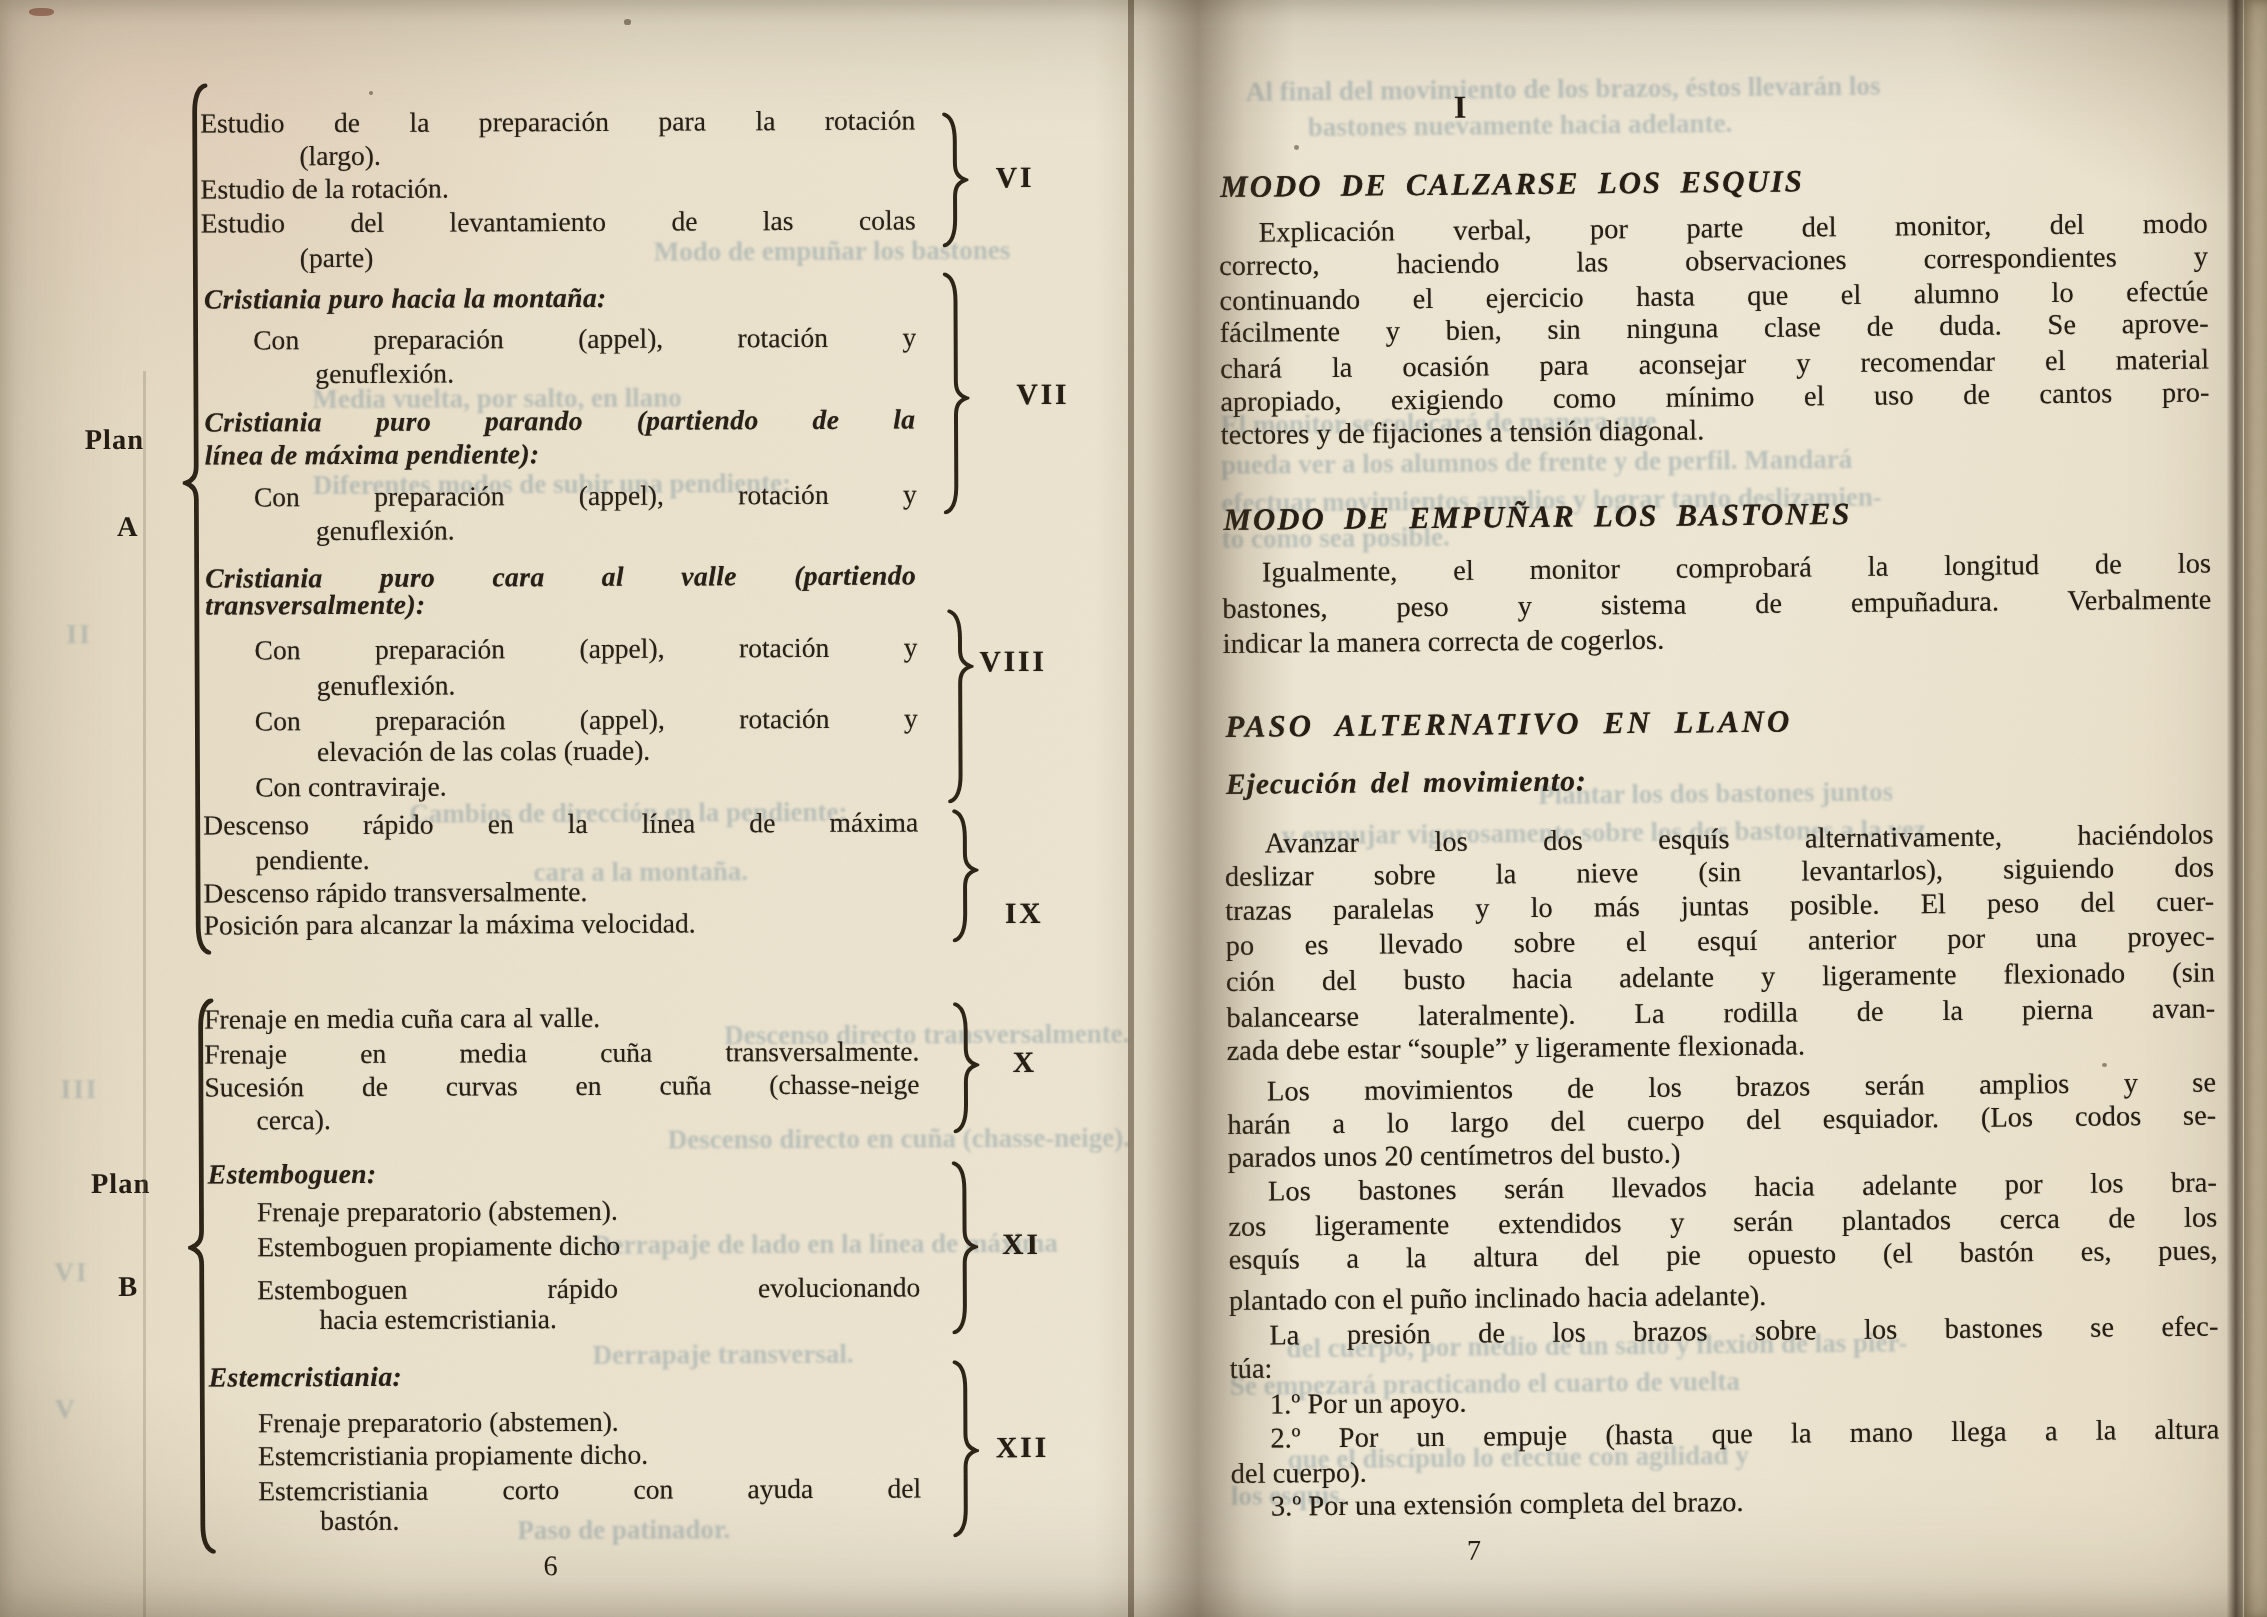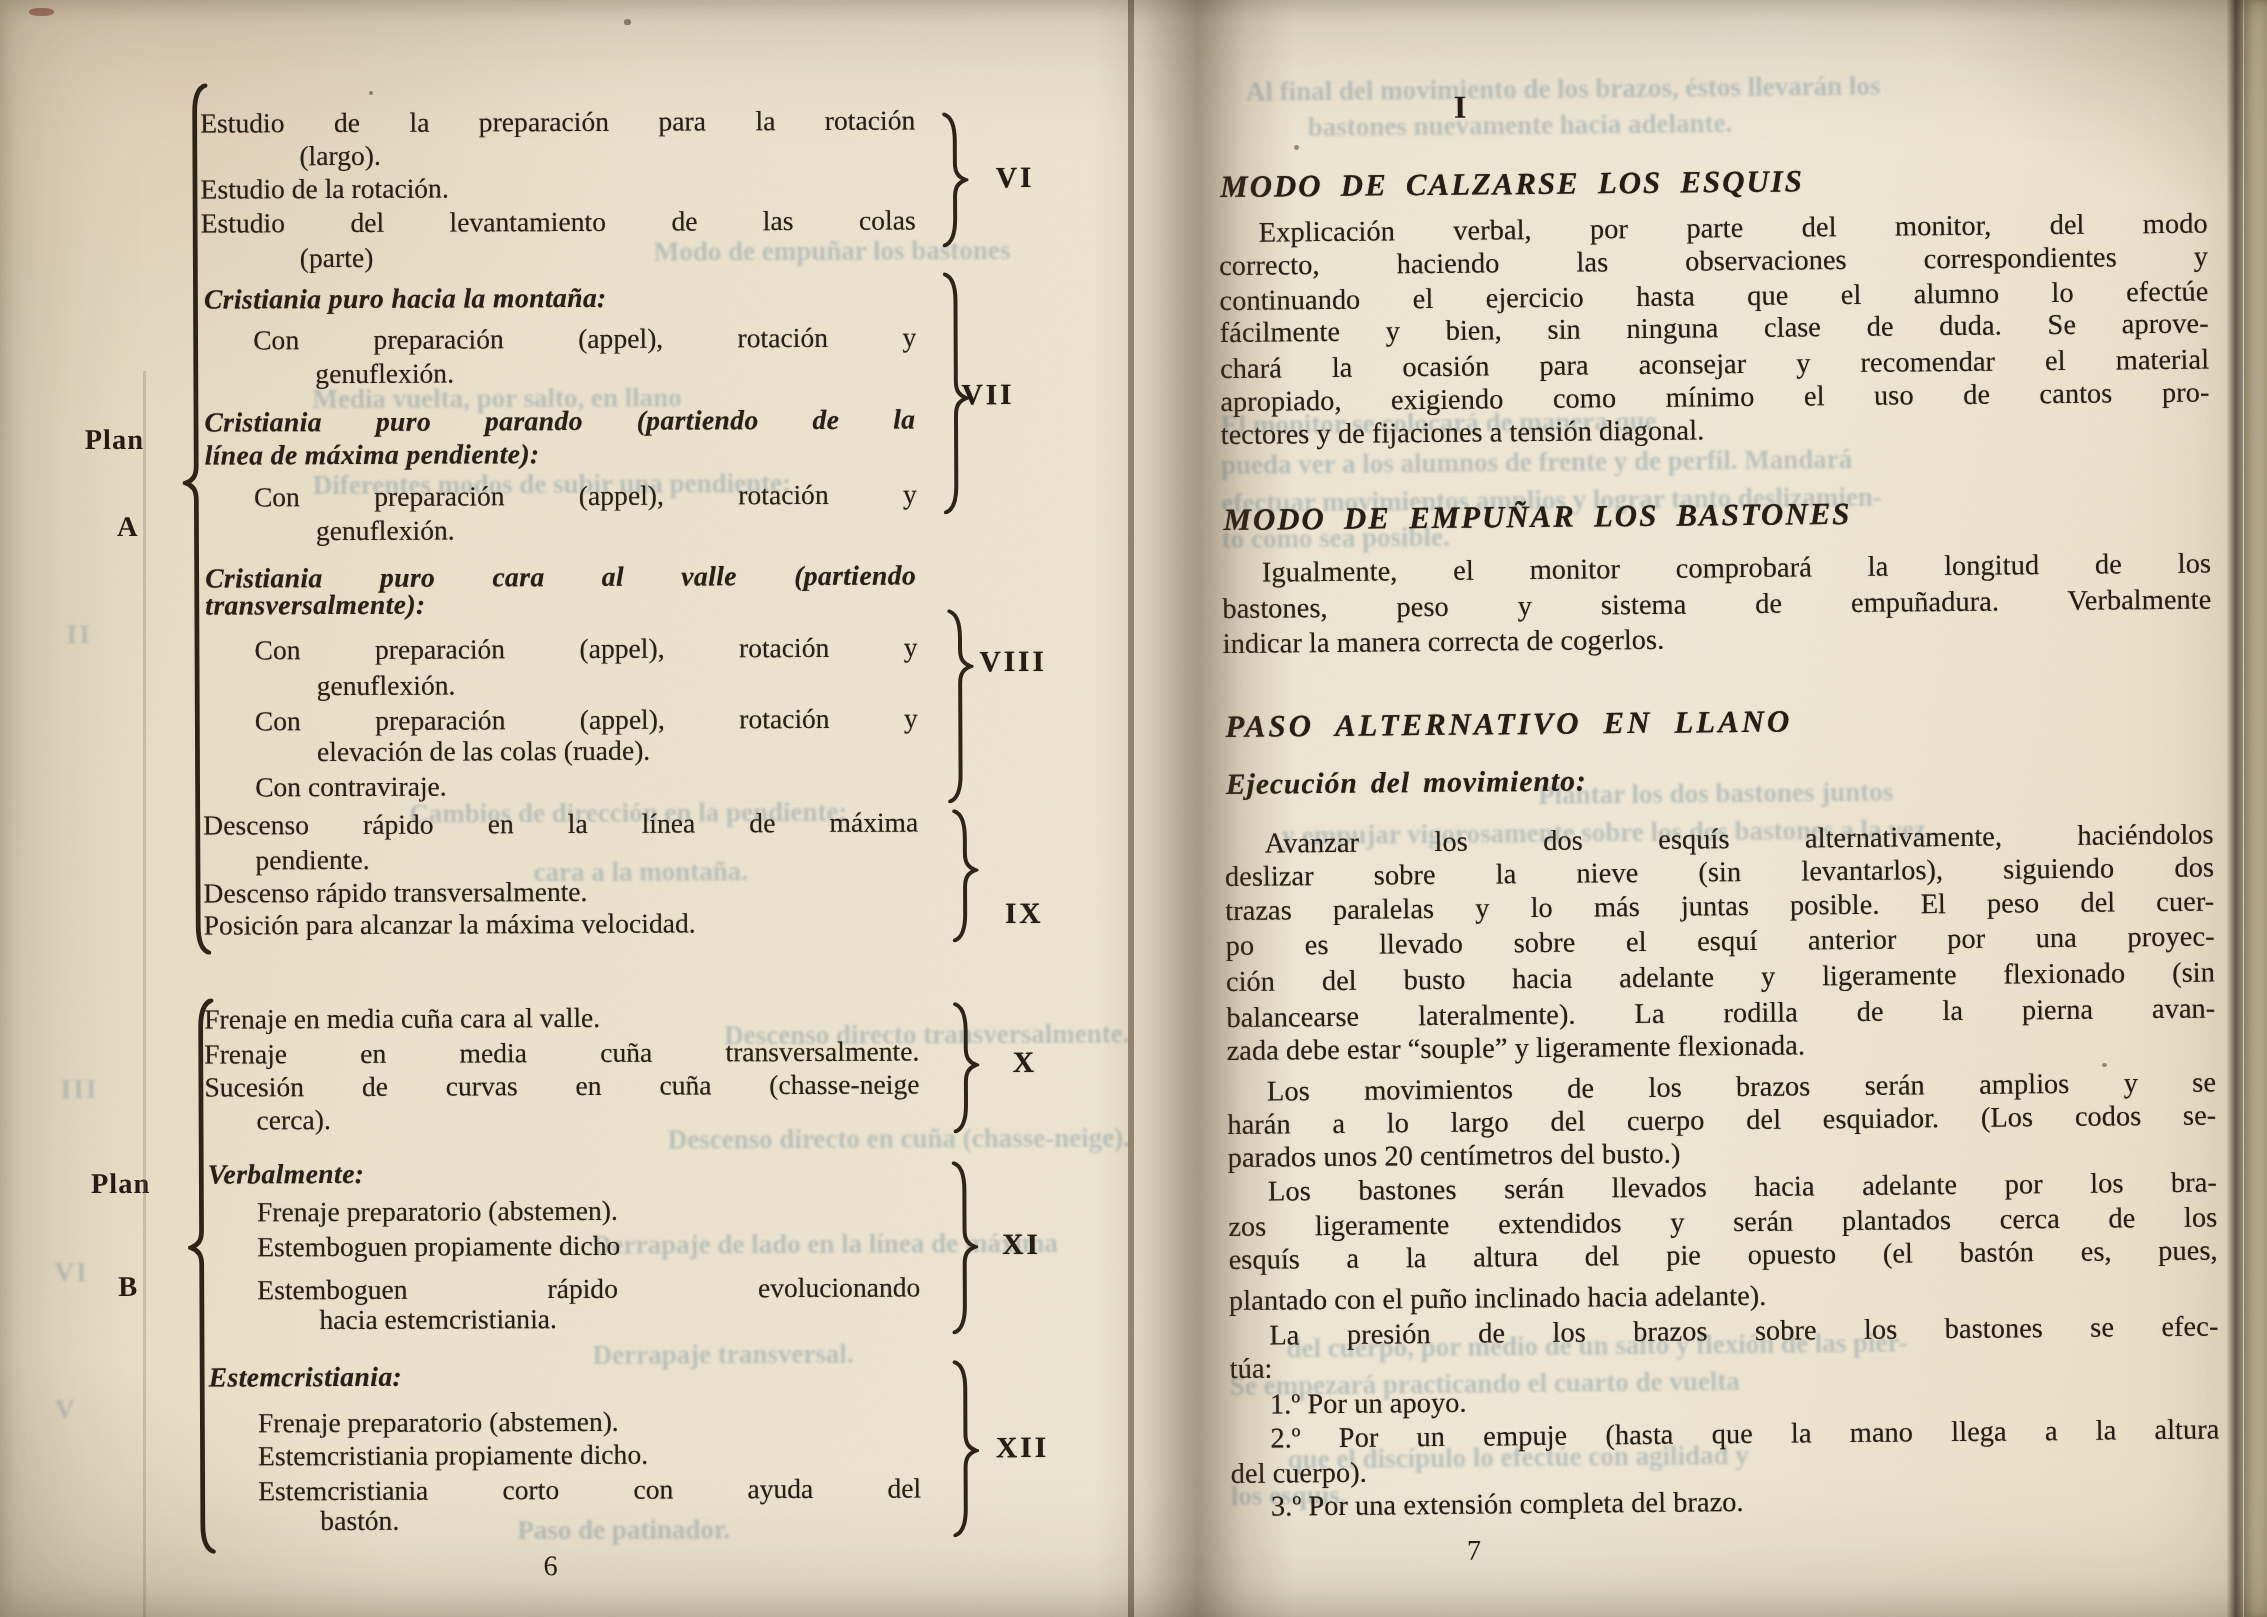--- a/index.html
+++ b/index.html
@@ -106,21 +106,21 @@
         <div class="pl-line" style="top: 734px; left: 317px;">elevación de las colas (ruade).</div>
         <div class="pl-line" style="top: 769px; left: 255px;">Con contraviraje.</div>
         <div class="pl-line j" style="top: 807px; left: 203px; width: 715px;">Descenso rápido en la línea de máxima</div>
         <div class="pl-line" style="top: 842px; left: 255px;">pendiente.</div>
         <div class="pl-line" style="top: 875px; left: 203px;">Descenso rápido transversalmente.</div>
         <div class="pl-line" style="top: 907px; left: 203px;">Posición para alcanzar la máxima velocidad.</div>
         <div class="pl-line" style="top: 1001px; left: 203px;">Frenaje en media cuña cara al valle.</div>
         <div class="pl-line j" style="top: 1036px; left: 203px; width: 715px;">Frenaje en media cuña transversalmente.</div>
         <div class="pl-line j" style="top: 1069px; left: 203px; width: 715px;">Sucesión de curvas en cuña (chasse-neige</div>
         <div class="pl-line" style="top: 1102px; left: 255px;">cerca).</div>
-        <div class="pl-line i" style="top: 1156px; left: 206px;">Verbalmente:</div>
+        <div class="pl-line i" style="top: 1156px; left: 206px;">Estemboguen:</div>
         <div class="pl-line" style="top: 1194px; left: 255px;">Frenaje preparatorio (abstemen).</div>
         <div class="pl-line" style="top: 1229px; left: 255px;">Estemboguen propiamente dicho</div>
         <div class="pl-line j" style="top: 1272px; left: 255px; width: 663px;">Estemboguen rápido evolucionando</div>
         <div class="pl-line" style="top: 1302px; left: 317px;">hacia estemcristiania.</div>
         <div class="pl-line i" style="top: 1359px; left: 206px;">Estemcristiania:</div>
         <div class="pl-line" style="top: 1405px; left: 255px;">Frenaje preparatorio (abstemen).</div>
         <div class="pl-line" style="top: 1438px; left: 255px;">Estemcristiania propiamente dicho.</div>
         <div class="pl-line j" style="top: 1473px; left: 255px; width: 663px;">Estemcristiania corto con ayuda del</div>
         <div class="pl-line" style="top: 1503px; left: 317px;">bastón.</div>
       </div>
@@ -141,21 +141,21 @@
           <path d="M3,2 C11,5 14,15 14,30 L14,48 C14,58 17,63 25,66 C17,69 14,74 14,84 L14,108 C14,123 11,133 3,136"></path>
         </svg></div>
     <div class="brace-el" style="left:949px;top:1163px;"><svg width="27" height="173" viewBox="0 0 28 182" fill="none" stroke="currentColor" stroke-width="4.2" stroke-linecap="round">
           <path d="M3,2 C11,5 14,15 14,30 L14,72 C14,82 17,87 25,90 C17,93 14,98 14,108 L14,152 C14,167 11,177 3,180"></path>
         </svg></div>
     <div class="brace-el" style="left:949px;top:1362px;"><svg width="27" height="177" viewBox="0 0 28 186" fill="none" stroke="currentColor" stroke-width="4.2" stroke-linecap="round">
           <path d="M3,2 C11,5 14,15 14,30 L14,77 C14,87 17,92 25,95 C17,98 14,103 14,113 L14,156 C14,171 11,181 3,184"></path>
         </svg></div>
 
     <div class="numeral" style="left:972px;top:163px;">VI</div>
-    <div class="numeral" style="left:944px;top:380px;">VII</div>
+    <div class="numeral" style="left:999px;top:380px;">VII</div>
     <div class="numeral" style="left:968px;top:647px;">VIII</div>
     <div class="numeral" style="left:978px;top:899px;">IX</div>
     <div class="numeral" style="left:978px;top:1048px;">X</div>
     <div class="numeral" style="left:974px;top:1230px;">XI</div>
     <div class="numeral" style="left:974px;top:1433px;">XII</div>
 
     <div class="folio" style="left:504px;top:1550px;width:86px;">6</div>
   </div>
 
   <div class="page page-right">

